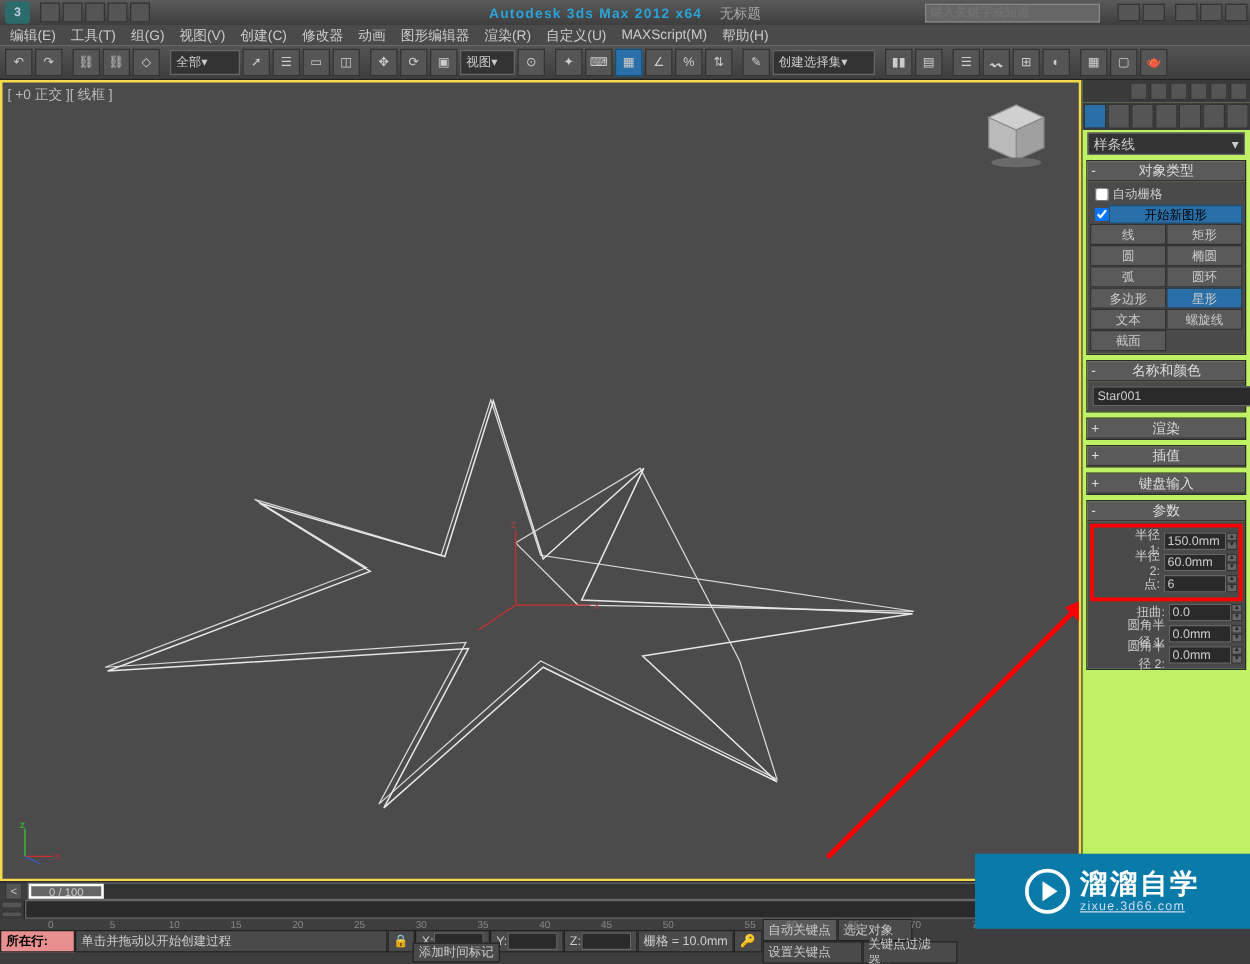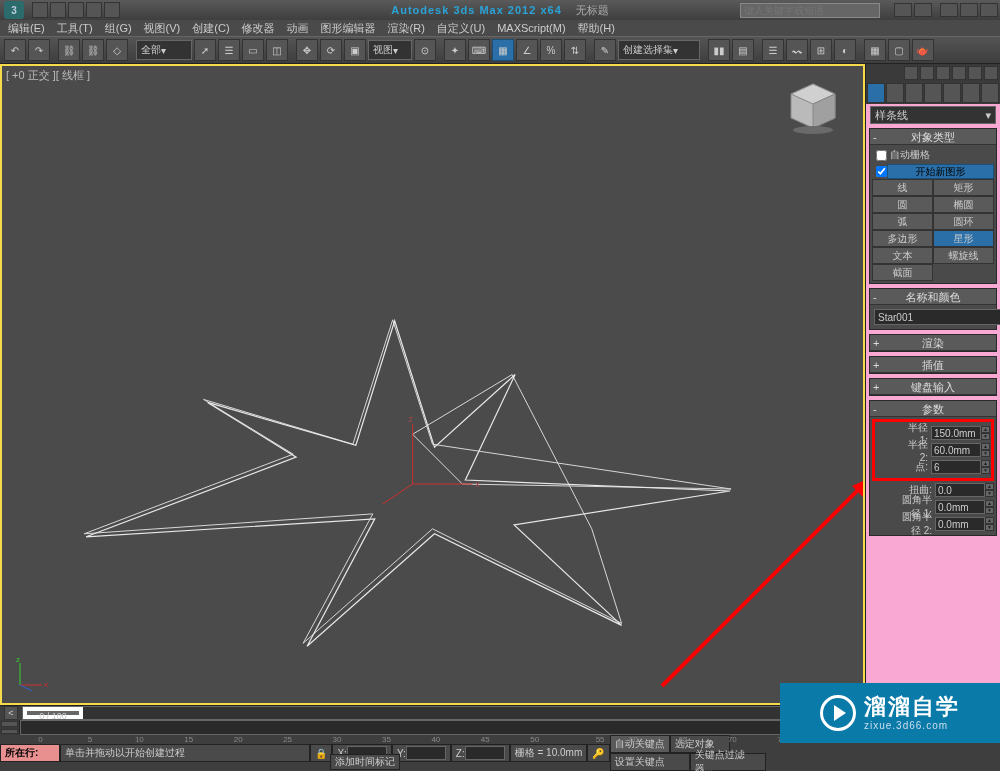--- a/index.html
+++ b/index.html
@@ -20,21 +20,21 @@
 .tbtn { width: 22px; height: 22px; background: #555; border: 1px solid #333; display: flex; align-items: center; justify-content: center; color: #ccc; font-size: 10px; }
 .tbtn.active { background: #2a6fa8; border-color: #1a4f78; }
 .tsep { width: 4px; }
 .tsel { height: 20px; background: #333; border: 1px solid #666; color: #ccc; font-size: 10px; padding: 0 4px; display: flex; align-items: center; }
 .main { display: flex; height: 641px; }
 .viewport-wrap { flex: 1; display: flex; flex-direction: column; background: #4b4b4b; position: relative; }
 .vplabel { position: absolute; top: 4px; left: 6px; color: #bbb; font-size: 11px; z-index: 5; }
 .viewport { flex: 1; background: #4b4b4b; border: 1px solid #888; position: relative; overflow: hidden; }
 .viewport.active { border: 2px solid #f7d94c; }
 .viewcube { position: absolute; top: 10px; right: 20px; width: 60px; height: 60px; }
-.rightpanel { width: 135px; background: #f9a8d4; border-left: 1px solid #222; display: flex; flex-direction: column; }
+.rightpanel { width: 135px; background: #bef264; border-left: 1px solid #222; display: flex; flex-direction: column; }
 .rp-toprow { height: 18px; display: flex; background: #3a3a3a; align-items: center; justify-content: flex-end; gap: 2px; padding: 0 2px; }
 .rp-toprow span { width: 14px; height: 14px; background: #555; border: 1px solid #333; }
 .rp-tabrow { height: 22px; display: flex; background: #3a3a3a; gap: 1px; padding: 1px; }
 .rp-tabrow span { flex: 1; background: #555; border: 1px solid #333; }
 .rp-tabrow span.active { background: #2a6fa8; }
 .rp-dd { height: 18px; margin: 2px 4px; background: #333; border: 1px solid #666; color: #ccc; font-size: 11px; padding: 0 4px; display: flex; align-items: center; justify-content: space-between; }
 .rp-rollout { margin: 2px 3px; border: 1px solid #2a2a2a; }
 .rp-rollhead { height: 16px; background: #5a5a5a; color: #ddd; font-size: 11px; text-align: center; line-height: 16px; position: relative; border-bottom: 1px solid #333; }
 .rp-rollhead .pm { position: absolute; left: 3px; top: 0; }
 .rp-rollbody { background: #4a4a4a; padding: 2px; }
@@ -49,38 +49,38 @@
 .rp-check { display: flex; align-items: center; height: 16px; color: #ccc; font-size: 10px; padding-left: 4px; gap: 3px; }
 .rp-check input { width: 11px; height: 11px; }
 .rp-startbtn { flex: 1; height: 15px; background: #2a6fa8; border: 1px solid #1a4f78; color: #000; font-size: 10px; }
 .rp-name { display: flex; margin: 2px; gap: 2px; }
 .rp-name input { flex: 1; height: 16px; background: #2a2a2a; border: 1px solid #666; color: #ccc; font-size: 10px; padding: 0 3px; }
 .redframe { border: 3px solid #ff0000 !important; position: relative; }
 .timeline-area { height: 66px; background: #3e3e3e; border-top: 1px solid #222; display: flex; flex-direction: column; position: relative; }
 .timeslider { height: 18px; display: flex; align-items: center; padding: 0 4px; gap: 4px; }
 .timeslider .lr { width: 14px; height: 14px; background: #555; border: 1px solid #333; color: #ccc; font-size: 9px; text-align: center; line-height: 12px; }
 .timeslider .track { flex: 1; height: 14px; background: #333; border: 1px solid #666; position: relative; }
-.timeslider .thumb { position: absolute; left: 0; width: 60px; height: 12px; background: #666; border: 4px solid #ffffff; color: #ccc; font-size: 9px; text-align: center; line-height: 10px; }
+.timeslider .thumb { position: absolute; left: 0; width: 60px; height: 12px; background: #666; border: 2px solid #ffffff; color: #ccc; font-size: 9px; text-align: center; line-height: 10px; }
 .trackbar { height: 24px; display: flex; }
 .trackbar .left { width: 20px; background: #3a3a3a; border-right: 1px solid #222; display:flex; flex-direction:column; }
 .trackbar .left span{flex:1; background:#555; border:1px solid #333; margin:1px;}
 .trackbar .ruler { flex: 1; background: #2a2a2a; position: relative; border: 1px solid #666; }
 .trackbar .ruler .tick { position: absolute; top: 14px; color: #888; font-size: 8px; transform: translateX(-50%); }
 .statusbar { flex: 1; display: flex; align-items: center; background: #3e3e3e; font-size: 10px; color: #ccc; }
 .statusbar .cell { border: 1px solid #222; padding: 0 4px; height: 18px; display: flex; align-items: center; background: #4a4a4a; }
 .statusbar .cell.pink { background: #e89090; color: #000; font-weight: bold; }
 .statusbar input { background: #2a2a2a; border: 1px solid #666; color: #ccc; font-size: 10px; height: 14px; width: 40px; padding: 0 2px; }
 .axisgizmo { position: absolute; bottom: 10px; left: 10px; width: 40px; height: 40px; }
 .redarrow { position: absolute; pointer-events: none; }
 .watermark { position: absolute; right: 0; bottom: 28px; width: 220px; height: 60px; background: #0a7aa8; display: flex; align-items: center; justify-content: center; color: #fff; gap: 8px; }
 .watermark .wlogo { width: 36px; height: 36px; border: 3px solid #fff; border-radius: 50%; display:flex; align-items:center; justify-content:center; }
 .watermark .wlogo::after { content:""; width:0; height:0; border-left:12px solid #fff; border-top:8px solid transparent; border-bottom:8px solid transparent; margin-left:3px; }
 .watermark .wtxt { display:flex; flex-direction:column; line-height:1.1; }
 .watermark .wtxt .big { font-size: 22px; font-weight: bold; letter-spacing: 2px; }
-.watermark .wtxt .small { font-size: 10px; letter-spacing: 1px; color: #cde; }
+.watermark .wtxt .small { font-size: 10px; letter-spacing: 1px; color: #cde; text-decoration: underline; }
 </style>
 </head>
 <body>
 
 <div class="titlebar">
   <div class="logo">3</div>
   <div class="qat">
     <span></span>
     <span></span>
     <span></span>

